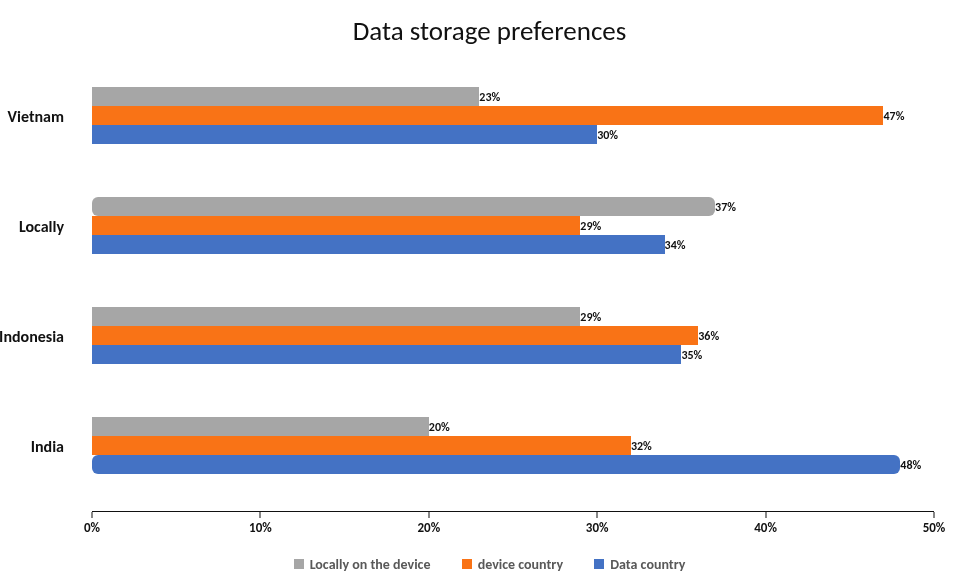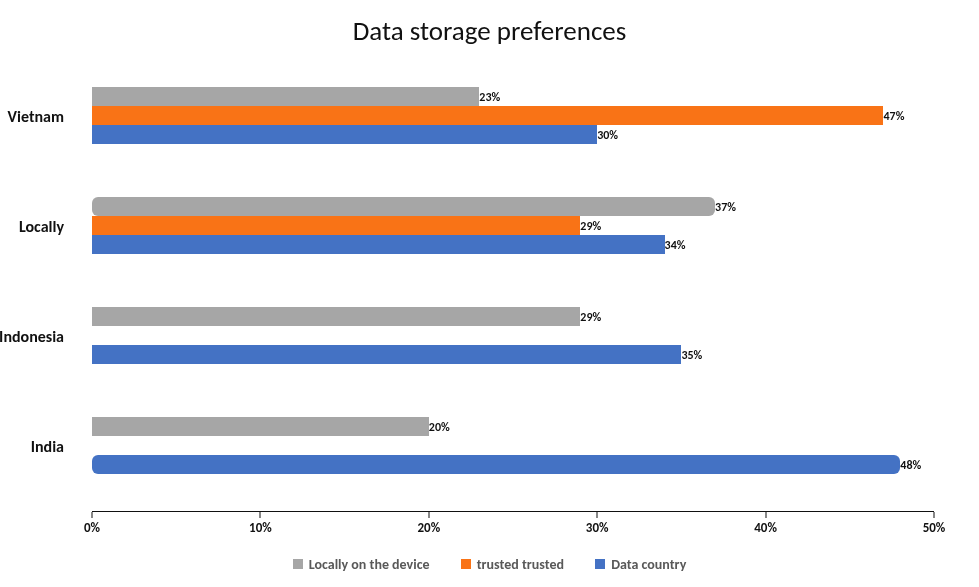--- a/index.html
+++ b/index.html
@@ -166,29 +166,35 @@
       <div class="bar c-blue" style="top:38px; width:68%;">
           <span class="bar-label">34%</span>
         </div>
     </div>
 
     <div class="group" style="top:245px;height:58px;">
       <div class="cat-label">Indonesia</div>
       <div class="bar c-gray" style="top:0px;  width:58%;">
           <span class="bar-label">29%</span>
         </div>
+      <div class="bar c-orange" style="top:19px; width:72%;">
+          <span class="bar-label">36%</span>
+        </div>
       <div class="bar c-blue" style="top:38px; width:70%;">
           <span class="bar-label">35%</span>
         </div>
     </div>
 
     <div class="group" style="top:355px;height:58px;">
       <div class="cat-label">India</div>
       <div class="bar c-gray" style="top:0px;  width:40%;">
           <span class="bar-label">20%</span>
+        </div>
+      <div class="bar c-orange" style="top:19px; width:64%;">
+          <span class="bar-label">32%</span>
         </div>
       <div class="bar c-blue" style="top:38px; width:96%;border-radius:6px;">
           <span class="bar-label">48%</span>
         </div>
     </div>
 
     <div class="tick" style="left:0%;">
       <div class="tick-mark"></div>
       <div class="tick-lbl">0%</div>
     </div>
@@ -212,19 +218,19 @@
       <div class="tick-mark"></div>
       <div class="tick-lbl">50%</div>
     </div>
   </div>
 
   <div class="legend">
     <span class="legend-item">
       <span class="swatch c-gray"></span><span class="legend-text">Locally on the device</span>
     </span>
     <span class="legend-item">
-      <span class="swatch c-orange"></span><span class="legend-text">trusted trusted</span>
+      <span class="swatch c-orange"></span><span class="legend-text">device country</span>
     </span>
     <span class="legend-item">
       <span class="swatch c-blue"></span><span class="legend-text">Data country</span>
     </span>
   </div>
 </div>
 
 </body></html>

